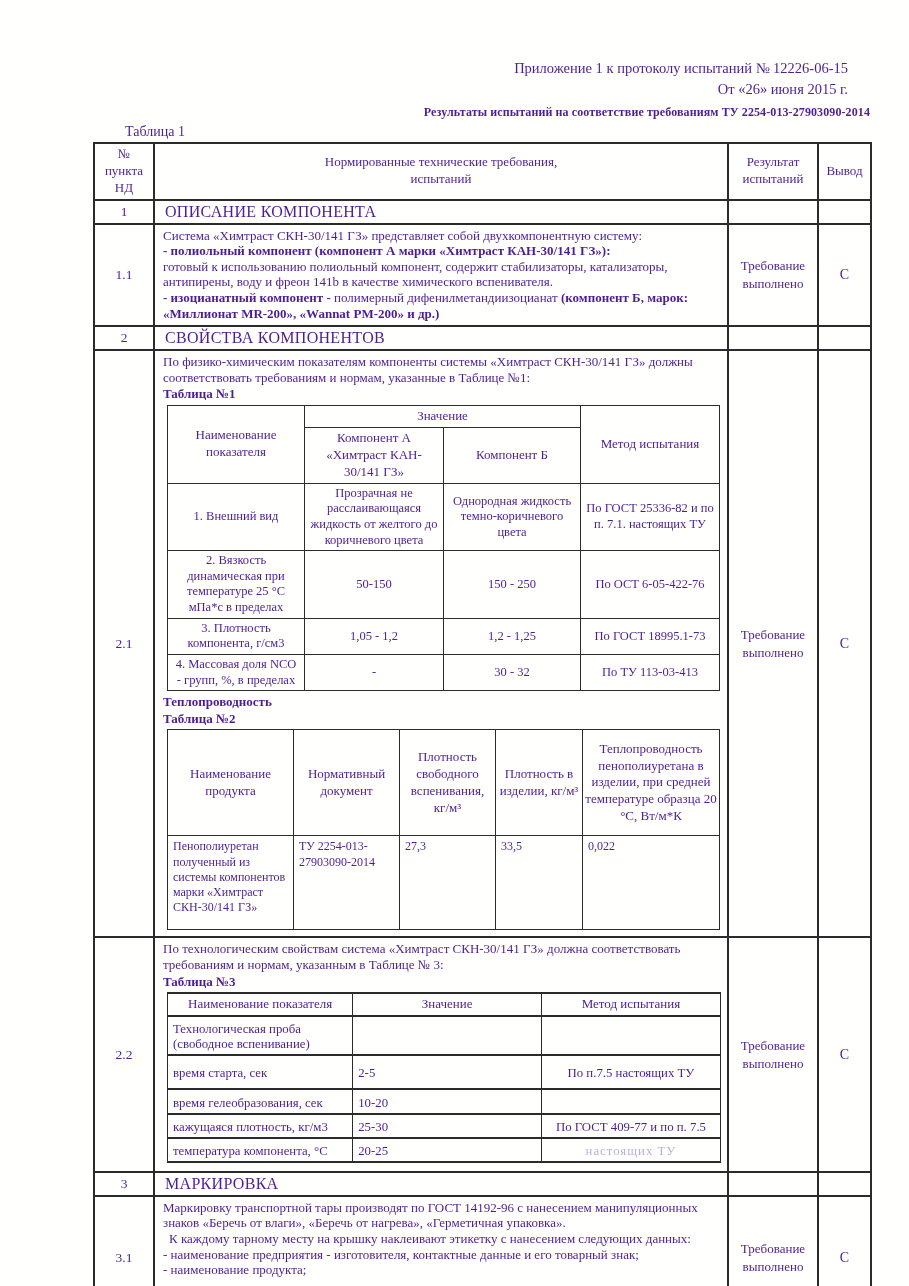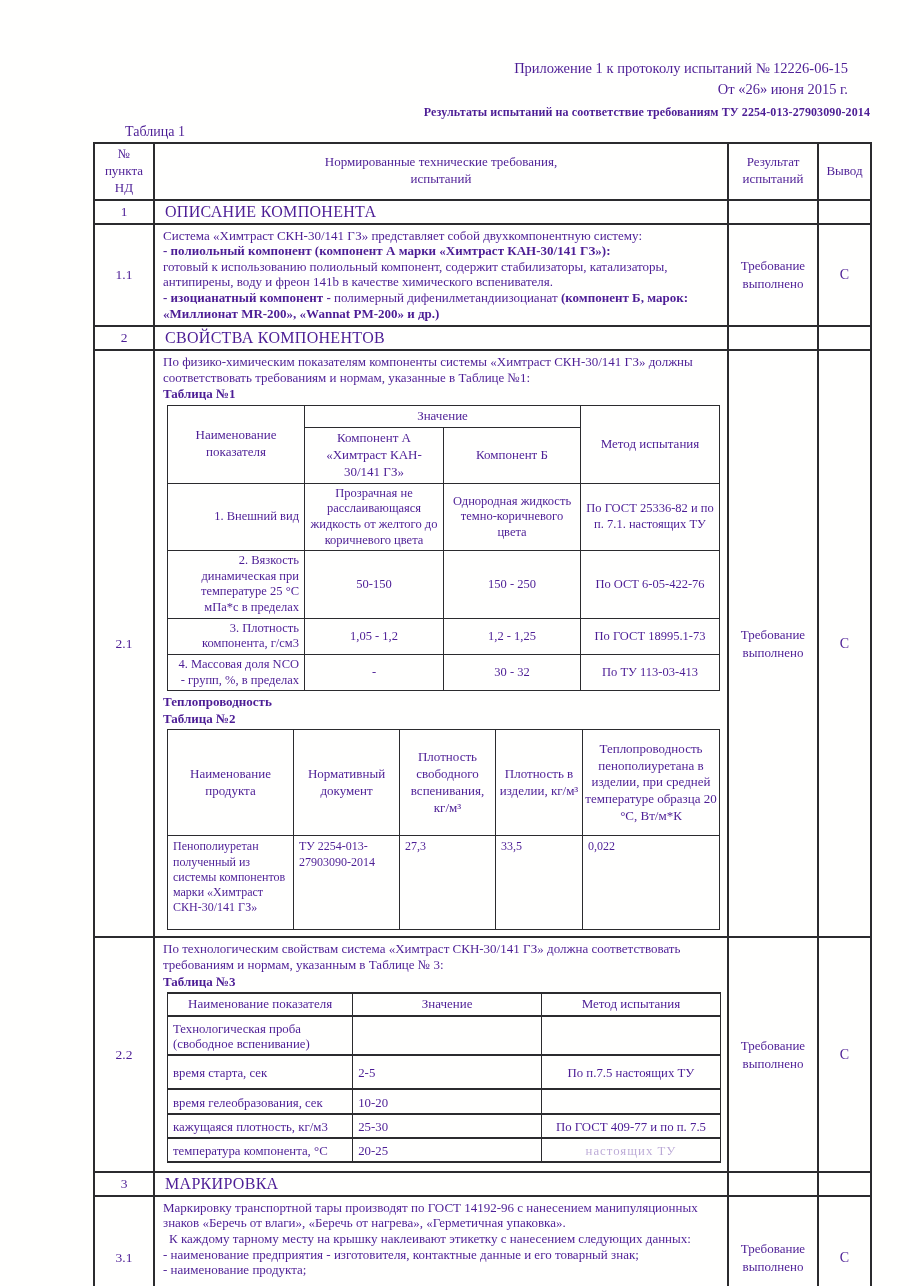--- a/index.html
+++ b/index.html
@@ -22,21 +22,21 @@
   .cell-result { text-align:center; vertical-align:middle; font-size:13px; line-height:1.35; padding:2px; }
   .cell-conclusion { text-align:center; vertical-align:middle; font-size:14px; }
   p.doc { margin:0; }
   .b { font-weight:bold; }
   .inner-caption { font-weight:bold; font-size:13px; margin:1px 0; }
 
   table.t1 { border-collapse:collapse; table-layout:fixed; margin:3px 0 3px 4px; }
   table.t1 th, table.t1 td { border:1.5px solid #2b2b2e; font-weight:normal; font-size:12.5px; line-height:1.25; }
   table.t1 th { text-align:center; vertical-align:middle; padding:2px 3px; }
   table.t1 td { padding:2px 5px; }
-  .t1-name { text-align:right; vertical-align:middle; }
+  .t1-name { text-align:center; vertical-align:middle; }
   .t1-val  { text-align:center; vertical-align:middle; }
 
   table.t2 { border-collapse:collapse; table-layout:fixed; margin:3px 0 2px 4px; }
   table.t2 th, table.t2 td { border:1.5px solid #2b2b2e; font-weight:normal; font-size:12px; line-height:1.26; text-align:left; vertical-align:top; padding:3px 5px; }
 
   table.t3 { border-collapse:collapse; table-layout:fixed; margin:3px 0 4px 4px; border:1.8px solid #2b2b2e; }
   table.t3 th, table.t3 td { border-left:1.5px solid #2b2b2e; border-right:1.5px solid #2b2b2e; font-size:12.8px; font-weight:normal; padding:1px 5px; line-height:1.2; vertical-align:middle; }
   table.t3 thead th { border-bottom:1.5px solid #2b2b2e; }
   table.t3 tbody td { padding-top:5px; }
   .t3-name { text-align:left; }

